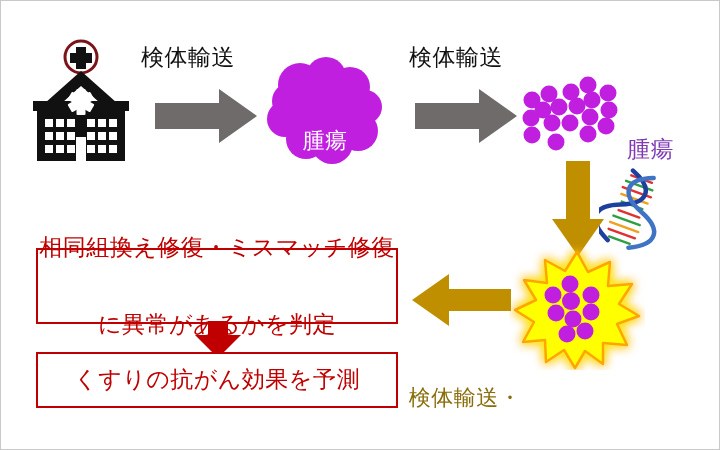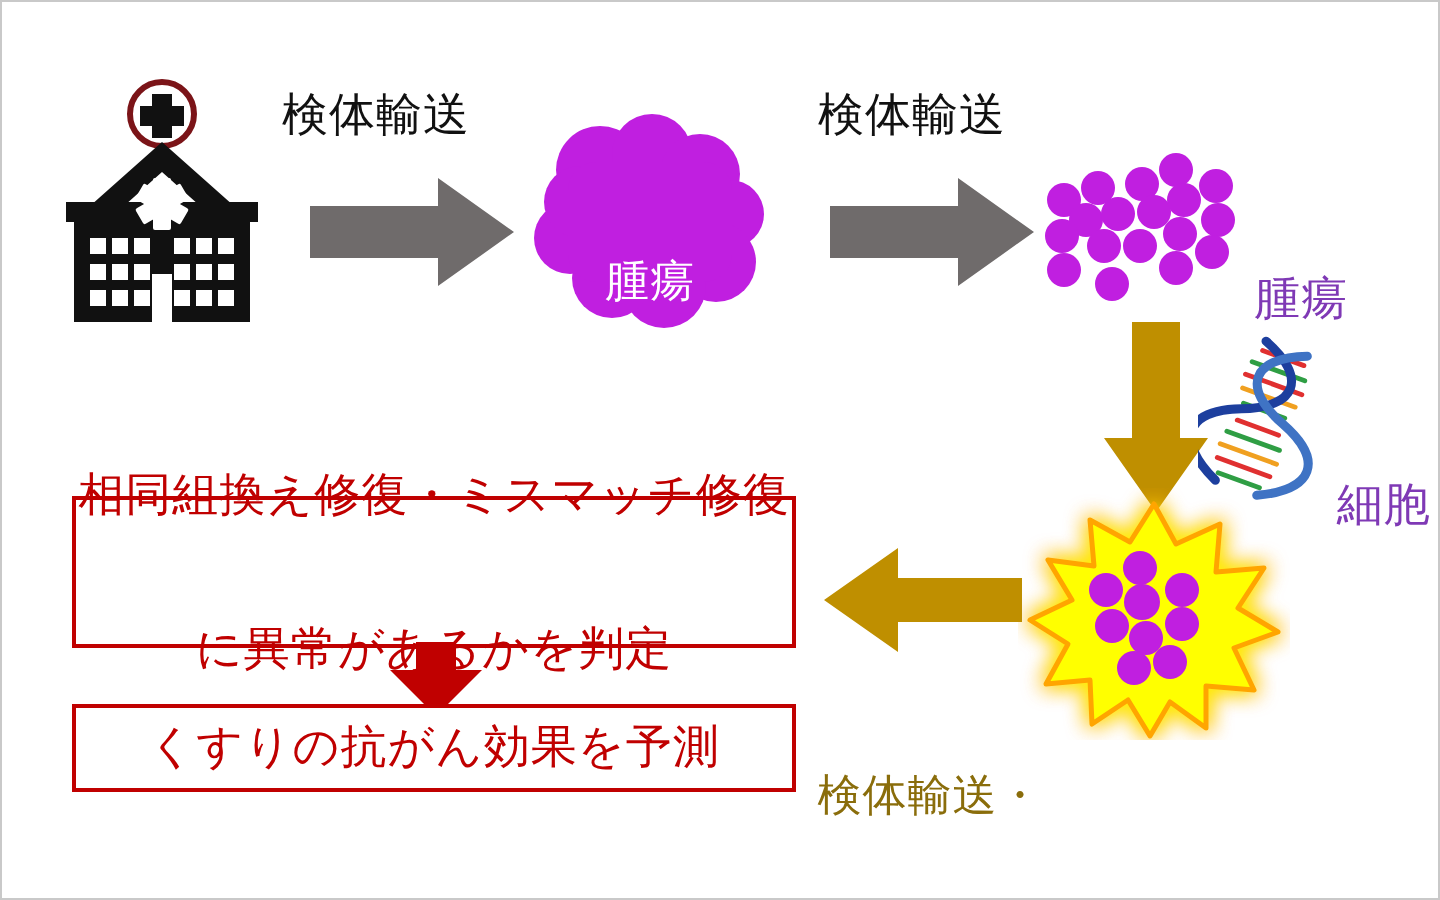--- a/index.html
+++ b/index.html
@@ -152,23 +152,20 @@
         <circle cx="93" cy="53" r="8.5"></circle>
         <circle cx="19" cy="62" r="8.5"></circle>
         <circle cx="43" cy="69" r="8.5"></circle>
         <circle cx="75" cy="61" r="8.5"></circle>
       </g>
     </svg>
   </div>
 
   <div class="abs label lbl-purple" style="left:626px; top:84px;">
     <div>腫瘍</div>
-    <div style="white-space:pre;">
-      <span>細胞</span><span style="font-size:15px;">&nbsp;</span>
-    </div>
   </div>
 
 
   <div class="abs" style="left:548px; top:158px; width:58px; height:100px;">
     <svg width="58" height="100" viewBox="0 0 58 100">
       <path d="M17,2 L41,2 L41,60 L55,60 L29,97 L3,60 L17,60 Z" fill="#bf8f00"></path>
     </svg>
   </div>
 
   <div class="abs" style="left:598px; top:167px; width:62px; height:86px;">
@@ -242,17 +239,17 @@
       <div>に異常があるかを判定</div>
     </div>
   </div>
 
   <div class="abs" style="left:190px; top:320px; width:54px; height:38px;">
     <svg width="54" height="38" viewBox="0 0 54 38">
       <path d="M17,0 L37,0 L37,14 L50,14 L27,37 L4,14 L17,14 Z" fill="#c00000"></path>
     </svg>
   </div>
 
-  <div class="abs redbox" style="left:35px; top:351px; width:362px; height:44px;">
+  <div class="abs redbox" style="left:35px; top:351px; width:362px; height:56px;">
     <div class="label lbl-red">くすりの抗がん効果を予測</div>
   </div>
 
 </div>
 
 </body></html>

